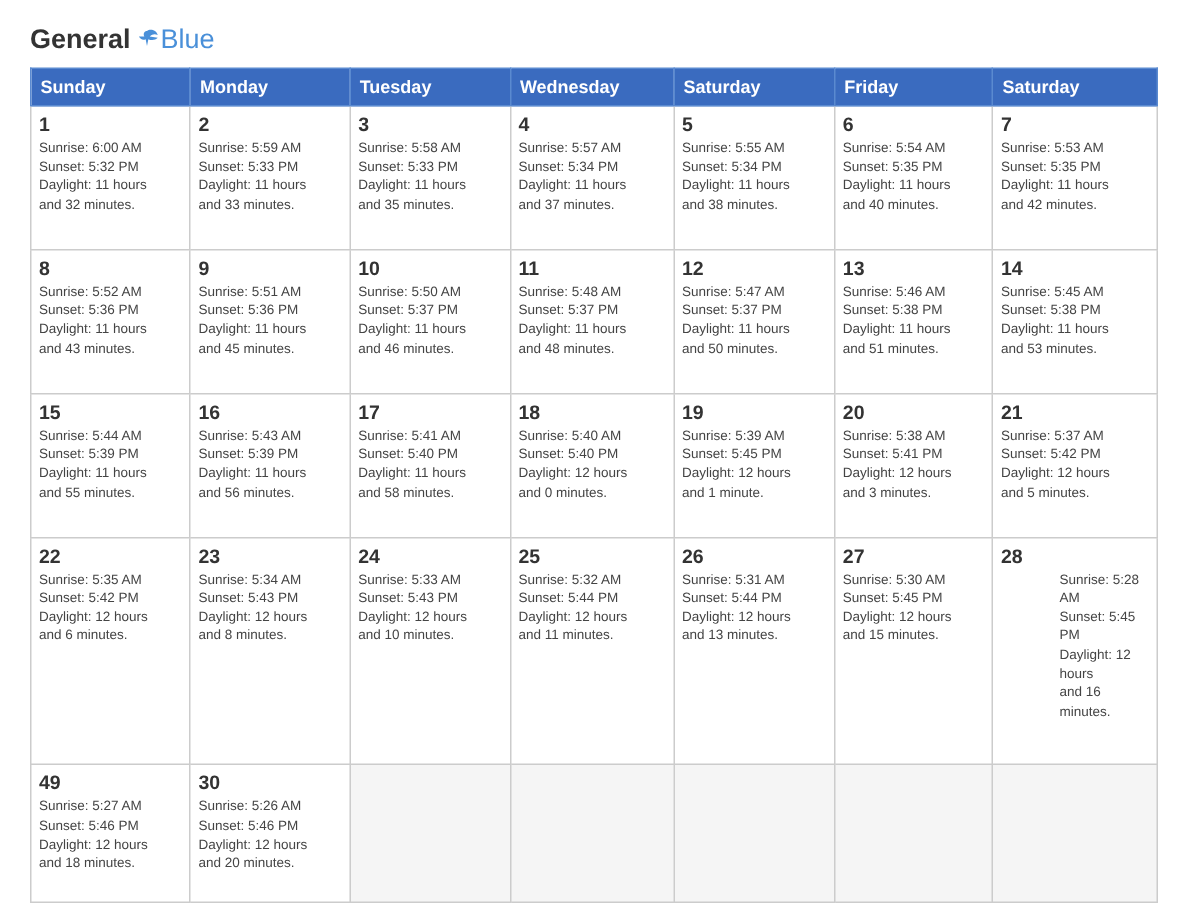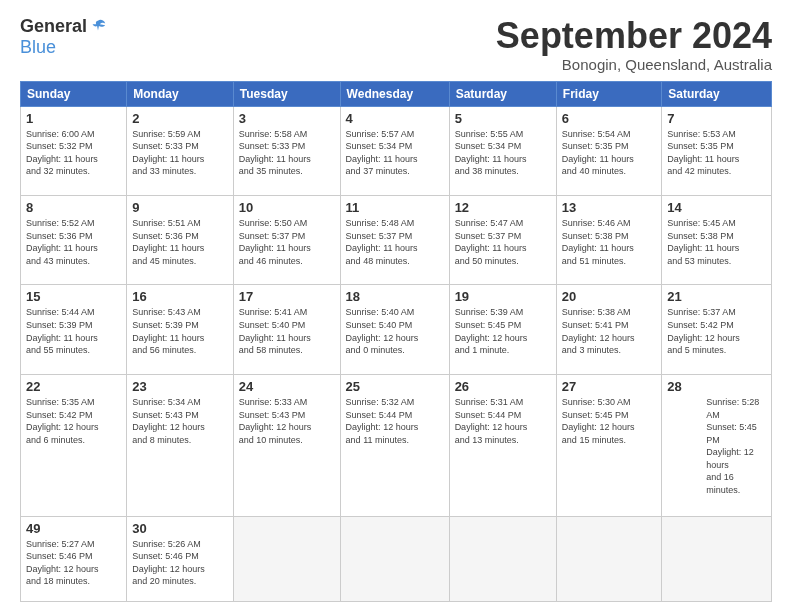--- a/index.html
+++ b/index.html
@@ -18,21 +18,20 @@
       flex-direction: column;
     }
     .header {
       display: flex;
       align-items: flex-start;
       justify-content: space-between;
       margin-bottom: 8px;
     }
     .logo {
       display: flex;
-      flex-direction: column;
       align-items: flex-start;
     }
     .logo-text {
       display: flex;
       align-items: center;
     }
     .logo-general {
       font-size: 18px;
       font-weight: bold;
       color: #333;
@@ -110,24 +109,20 @@
 <div class="page">
   <div class="header">
     <div class="logo">
       <div class="logo-text">
         <span class="logo-general">General</span>
         <svg class="logo-icon" viewBox="0 0 20 20">
           <path d="M10 3 C12 1, 17 2, 18 6 C16 5, 14 5, 12 7 L18 8 C16 10, 13 10, 11 9 L10 14 L9 9 C7 10, 5 9, 4 7 L8 7 C7 5, 8 3, 10 3Z" fill="#4a90d9"></path>
         </svg>
       </div>
       <span class="logo-blue">Blue</span>
-    </div>
-    <div class="title-section">
-      <div class="month-title">September 2024</div>
-      <div class="subtitle">Bonogin, Queensland, Australia</div>
     </div>
   </div>
 
   <table class="calendar">
     <thead>
       <tr>
         <th>Sunday</th>
         <th>Monday</th>
         <th>Tuesday</th>
         <th>Wednesday</th>

